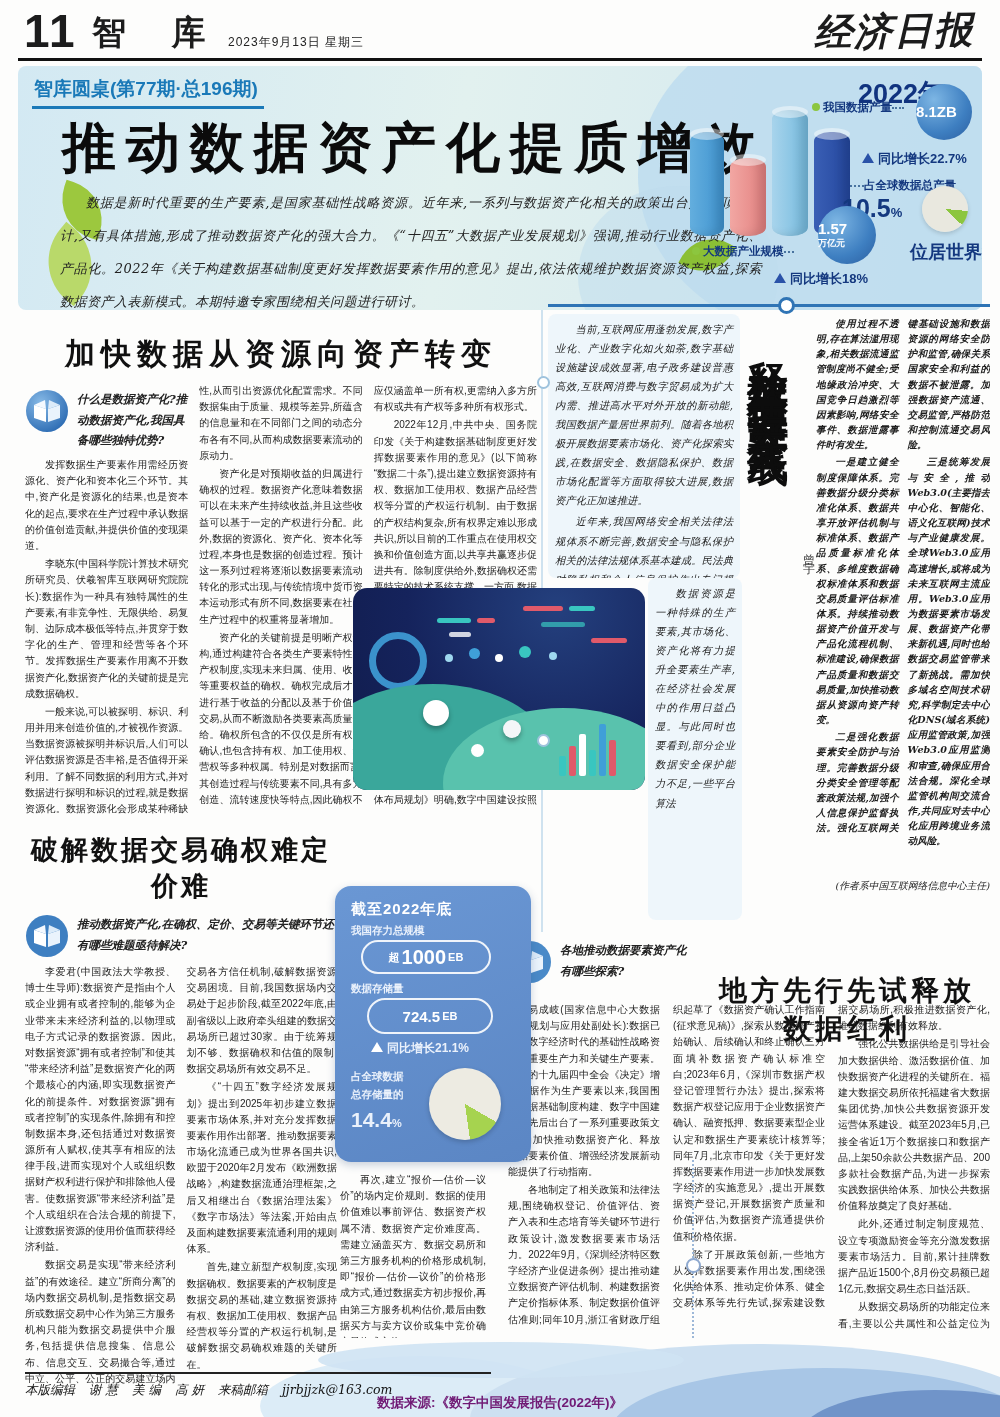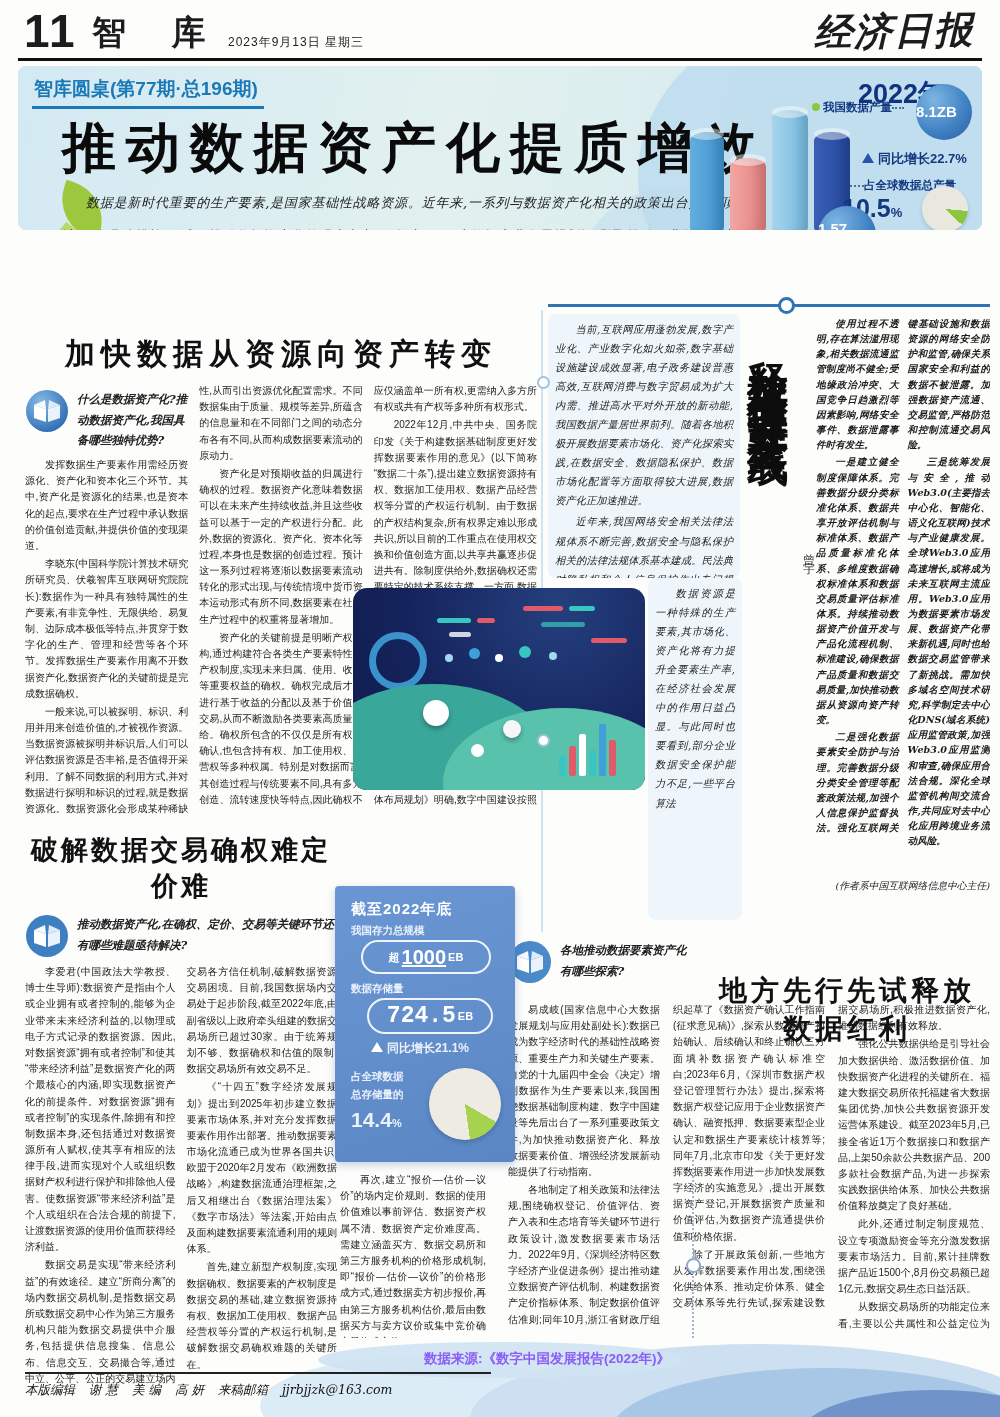--- a/index.html
+++ b/index.html
@@ -8,21 +8,21 @@
   .abs{position:absolute;}
   
   .masthead{position:absolute;left:0;top:0;width:100%;height:58px;}
   .mh-num{position:absolute;left:24px;top:4px;font-size:46px;font-weight:900;letter-spacing:2px;}
   .mh-sec{position:absolute;left:92px;top:10px;font-size:34px;font-weight:900;letter-spacing:18px;}
   .mh-date{position:absolute;left:228px;top:34px;font-size:12px;color:#222;letter-spacing:1px;}
   .mh-logo{position:absolute;right:26px;top:6px;font-family:"DejaVu Serif",serif;font-style:italic;
            font-weight:900;font-size:38px;letter-spacing:2px;transform:rotate(-1deg);}
   .mh-rule{position:absolute;left:18px;right:18px;top:58px;border-top:3px solid #111;}
   
-  .hero{position:absolute;left:18px;top:66px;width:964px;height:164px;border-radius:8px;overflow:hidden;
+  .hero{position:absolute;left:18px;top:66px;width:964px;height:244px;border-radius:8px;overflow:hidden;
         background:linear-gradient(100deg,#d3e9f3 0%,#e2f1ef 45%,#cfe6ef 100%);}
   .hero-circle{position:absolute;border-radius:50%;background:#bddcee;opacity:.85;}
   .banner{position:absolute;left:14px;top:10px;font-size:19px;font-weight:900;color:#1a79b8;
           border-bottom:3px solid #1a79b8;padding:0 6px 4px 2px;}
   .headline{position:absolute;left:44px;top:46px;font-size:54px;font-weight:900;letter-spacing:10px;color:#0b0b0b;}
   .intro{position:absolute;left:42px;top:120px;width:702px;font-family:"DejaVu Serif",serif;font-style:italic;
          font-size:13px;line-height:2.55;color:#222;text-align:justify;text-indent:2em;letter-spacing:.5px;}
   .leaf{position:absolute;background:#9cc83e;border-radius:0 85% 0 85%;}
   
   .info22{position:absolute;right:0;top:0;width:300px;height:228px;}
@@ -57,22 +57,22 @@
   .ital-col p{margin:0 0 2px;text-indent:2em;}
   .vhead{writing-mode:vertical-rl;text-orientation:upright;font-weight:900;font-size:41px;line-height:1.15;
          letter-spacing:7px;color:#0d0d0d;}
   .vauthor{writing-mode:vertical-rl;text-orientation:upright;font-family:"DejaVu Serif",serif;
            font-size:12px;letter-spacing:8px;color:#333;}
   .zbody{column-count:2;column-gap:9px;overflow:hidden;}
   .zbody p{font-family:"DejaVu Serif",serif;font-style:italic;font-size:9.6px;line-height:1.58;
            text-align:justify;text-indent:2em;margin:0 0 2px;color:#1d1d1d;font-weight:bold;}
   .sig{font-family:"DejaVu Serif",serif;font-style:italic;font-size:9.8px;color:#222;text-align:right;}
   
-  .store{position:absolute;left:335px;top:886px;width:180px;height:276px;border-radius:4px;z-index:4;
-         background:linear-gradient(160deg,#6a97d4,#5b86c4);box-shadow:0 3px 8px rgba(40,70,120,.25);color:#fff;}
+  .store{position:absolute;left:335px;top:886px;width:180px;height:276px;border-radius:16px;z-index:4;
+         background:linear-gradient(160deg,#6a97d4,#5b86c4);box-shadow:0 3px 8px rgba(40,70,120,.25);color:#fff;padding-left:16px;}
   .store .t{position:absolute;left:16px;top:14px;font-size:15px;font-weight:900;letter-spacing:1px;}
   .store .lab{position:absolute;font-size:10.5px;font-weight:700;color:#eaf1fb;}
   .pill{position:absolute;border:2px solid rgba(255,255,255,.9);border-radius:18px;text-align:center;
         font-weight:900;color:#fff;display:flex;align-items:center;justify-content:center;gap:2px;}
   .wtri{display:inline-block;width:0;height:0;border-left:6px solid transparent;border-right:6px solid transparent;
         border-bottom:10px solid #fff;margin-right:4px;}
   .pie144{position:absolute;left:94px;top:182px;width:72px;height:72px;border-radius:50%;
           background:conic-gradient(from 120deg,#a6d34f 0 52deg,#edebe2 52deg 360deg);
           box-shadow:0 2px 5px rgba(0,0,0,.2);}
   
@@ -84,22 +84,22 @@
   .dash{position:absolute;height:5px;border-radius:3px;}
   .dot{position:absolute;border-radius:50%;}
   .ibar{position:absolute;bottom:14px;width:7px;border-radius:2px;}
   
   .vline{position:absolute;left:541px;top:310px;width:0;height:622px;border-left:2px solid #cfe2ef;}
   .vnode{position:absolute;width:9px;height:9px;border-radius:50%;background:#fff;border:2px solid #9fc3dd;z-index:3;}
   .dotsep{position:absolute;left:692px;top:1160px;height:178px;border-left:2px dotted #9db8d8;z-index:2;}
   .dotsep-node{position:absolute;left:686px;top:1258px;width:11px;height:11px;border-radius:50%;
                background:#fff;border:2px solid #8fa9cf;z-index:3;}
   .wave{position:absolute;border-radius:50%;z-index:1;}
-  .srcnote{position:absolute;left:330px;top:1350px;width:340px;text-align:right;z-index:5;
-           font-size:13.5px;font-weight:900;color:#8b5cf6;}
+  .srcnote{position:absolute;left:330px;top:1394px;width:340px;text-align:center;z-index:5;
+           font-size:13.5px;font-weight:900;color:#701a75;}
   .srcband{position:absolute;left:318px;top:1342px;width:366px;height:36px;border-radius:50%;
            background:#cfe3f3;z-index:4;opacity:.9;}
   .footer-rule{position:absolute;left:25px;top:1372px;width:466px;border-top:2px solid #222;z-index:5;}
   .footer{position:absolute;left:25px;top:1382px;z-index:5;font-family:"DejaVu Serif",serif;font-style:italic;
           font-size:12.5px;color:#111;display:flex;gap:14px;align-items:baseline;}
   .txt-z{z-index:2;}
 </style>
 </head>
 <body>
 
@@ -267,26 +267,26 @@
   </div>
   <div class="abs txt-z" style="left:340px;top:1172px;width:146px;height:166px;overflow:hidden;">
     <p class="body-p">再次,建立“报价—估价—议价”的场内定价规则。数据的使用价值难以事前评估、数据资产权属不清、数据资产定价难度高。需建立涵盖买方、数据交易所和第三方服务机构的价格形成机制,即“报价—估价—议价”的价格形成方式,通过数据卖方初步报价,再由第三方服务机构估价,最后由数据买方与卖方议价或集中竞价确定最终成交价。</p>
   </div>
 
   <div class="store">
     <div class="t">截至2022年底</div>
     <div class="lab" style="left:16px;top:38px;">我国存力总规模</div>
     <div class="pill" style="left:26px;top:54px;width:126px;height:30px;">
       <span style="font-size:11px;">超</span>
-        <span style="font-size:20px;text-decoration:underline;">1000</span>
+        <span style="font-size:20px;">1000</span>
         <span style="font-size:11px;">EB</span>
     </div>
     <div class="lab" style="left:16px;top:96px;">数据存储量</div>
     <div class="pill" style="left:32px;top:112px;width:122px;height:32px;">
-      <span style="font-size:23px;font-family:Liberation Mono, monospace;">724.5</span>
+      <span style="font-size:15px;">724.5</span>
         <span style="font-size:11px;">EB</span>
     </div>
     <div class="lab" style="left:36px;top:154px;font-size:12px;">
       <span class="wtri"></span><span>同比增长21.1%</span>
     </div>
     <div class="lab" style="left:16px;top:184px;">占全球数据</div>
     <div class="lab" style="left:16px;top:202px;">总存储量的</div>
     <div class="lab" style="left:16px;top:222px;font-size:21px;font-weight:900;">
       <span>14.4</span><span style="font-size:11px;">%</span>
     </div>

